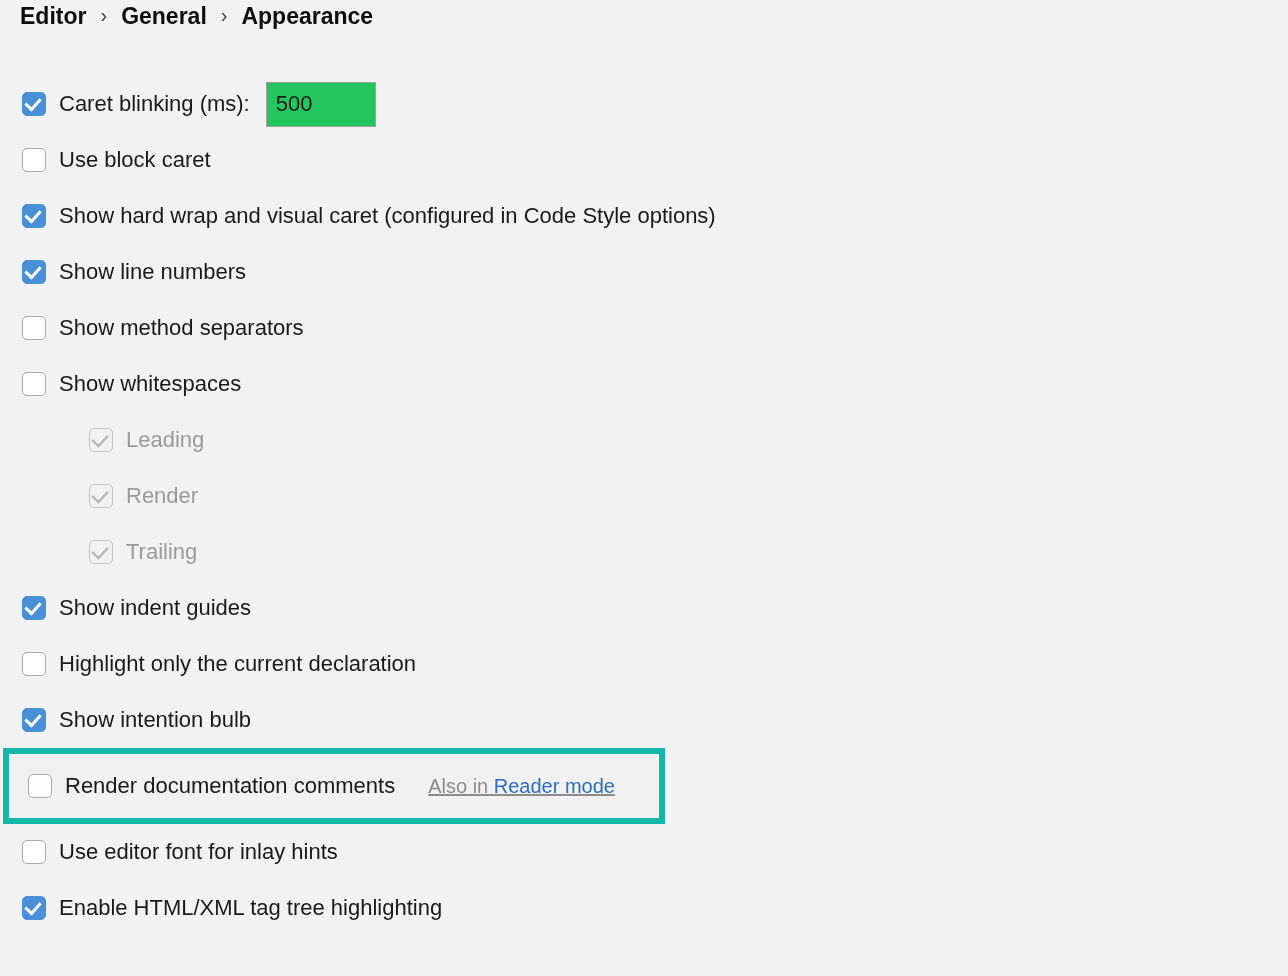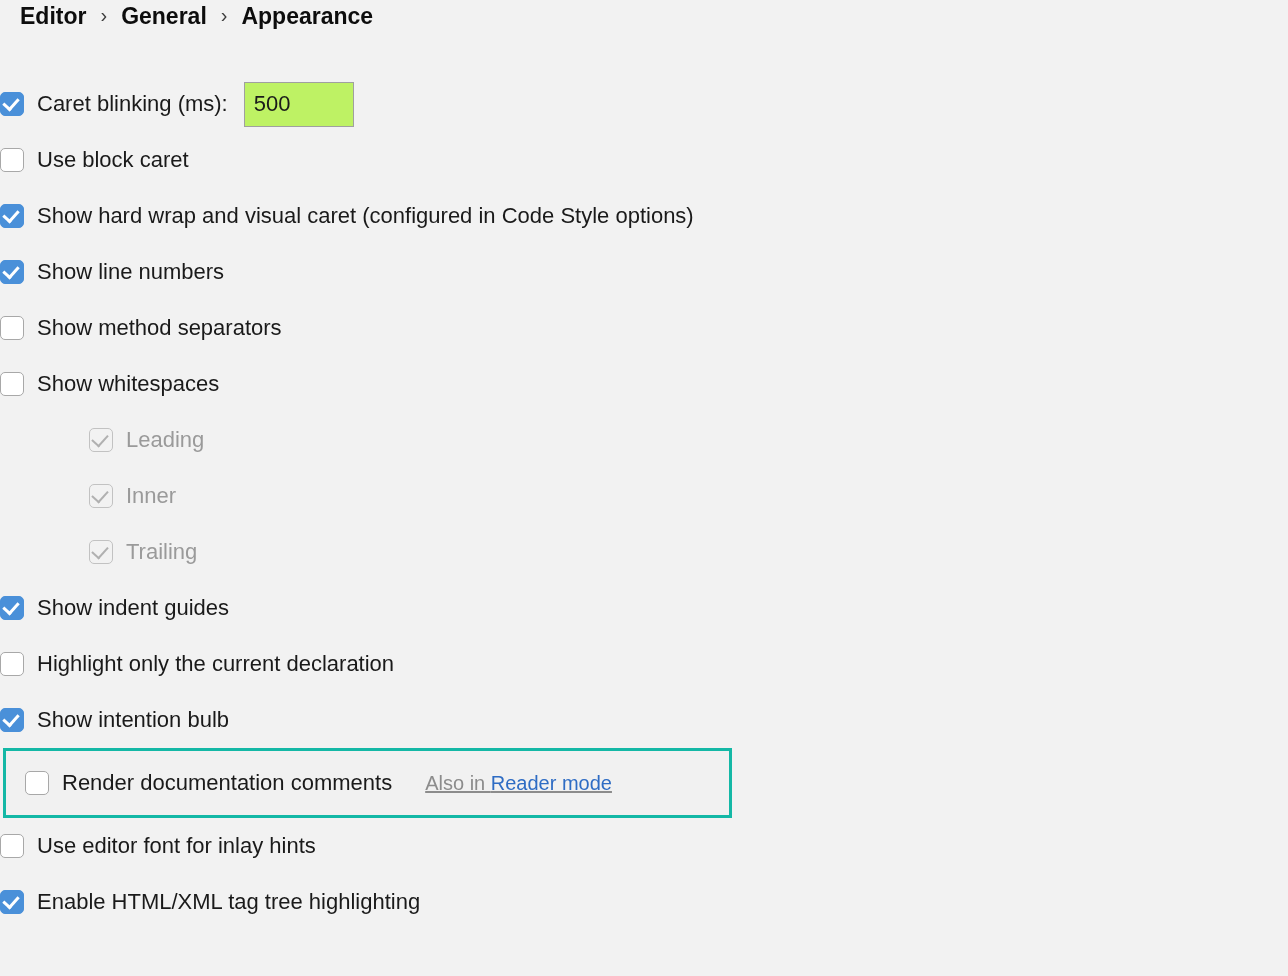--- a/index.html
+++ b/index.html
@@ -42,29 +42,30 @@
     position: absolute;
     left: 0;
     top: 76px;
     width: 1288px;
   }
   .row {
     position: relative;
     height: 56px;
     display: flex;
     align-items: center;
+    padding-left: 22px;
   }
   .row.indent { padding-left: 62px; margin-left: 27px; }
 
   
   .hl-wrap {
     position: relative;
     margin: 0 0 0 3px;
-    width: 729px;
-    border: 3px solid #14b8a6;
+    width: 662px;
+    border: 6px solid #14b8a6;
     background: #f1f1f1;
   }
   .hl-wrap .row { height: 64px; padding-left: 19px; }
 
   
   .cb {
     width: 24px;
     height: 24px;
     flex: 0 0 24px;
     border-radius: 5px;
@@ -106,21 +107,21 @@
     color: #1a1a1a;
     white-space: nowrap;
   }
   .label.muted { color: #9a9a9a; }
 
   
   .field {
     margin-left: 16px;
     width: 110px;
     height: 45px;
-    background: #bef264;
+    background: #22c55e;
     border: 1.5px solid #a0a0a0;
     font-family: "Liberation Sans", sans-serif;
     font-size: 22px;
     color: #1a1a1a;
     padding: 0 9px;
     line-height: 42px;
     display: inline-block;
     text-align: left;
   }
 
@@ -184,21 +185,21 @@
     <div class="row indent">
       <span class="cb dis">
         <span class="tick"></span>
       </span>
       <span class="label muted">Leading</span>
     </div>
     <div class="row indent">
       <span class="cb dis">
         <span class="tick"></span>
       </span>
-      <span class="label muted">Inner</span>
+      <span class="label muted">Render</span>
     </div>
     <div class="row indent">
       <span class="cb dis">
         <span class="tick"></span>
       </span>
       <span class="label muted">Trailing</span>
     </div>
     <div class="row">
       <span class="cb on">
         <span class="tick"></span>

